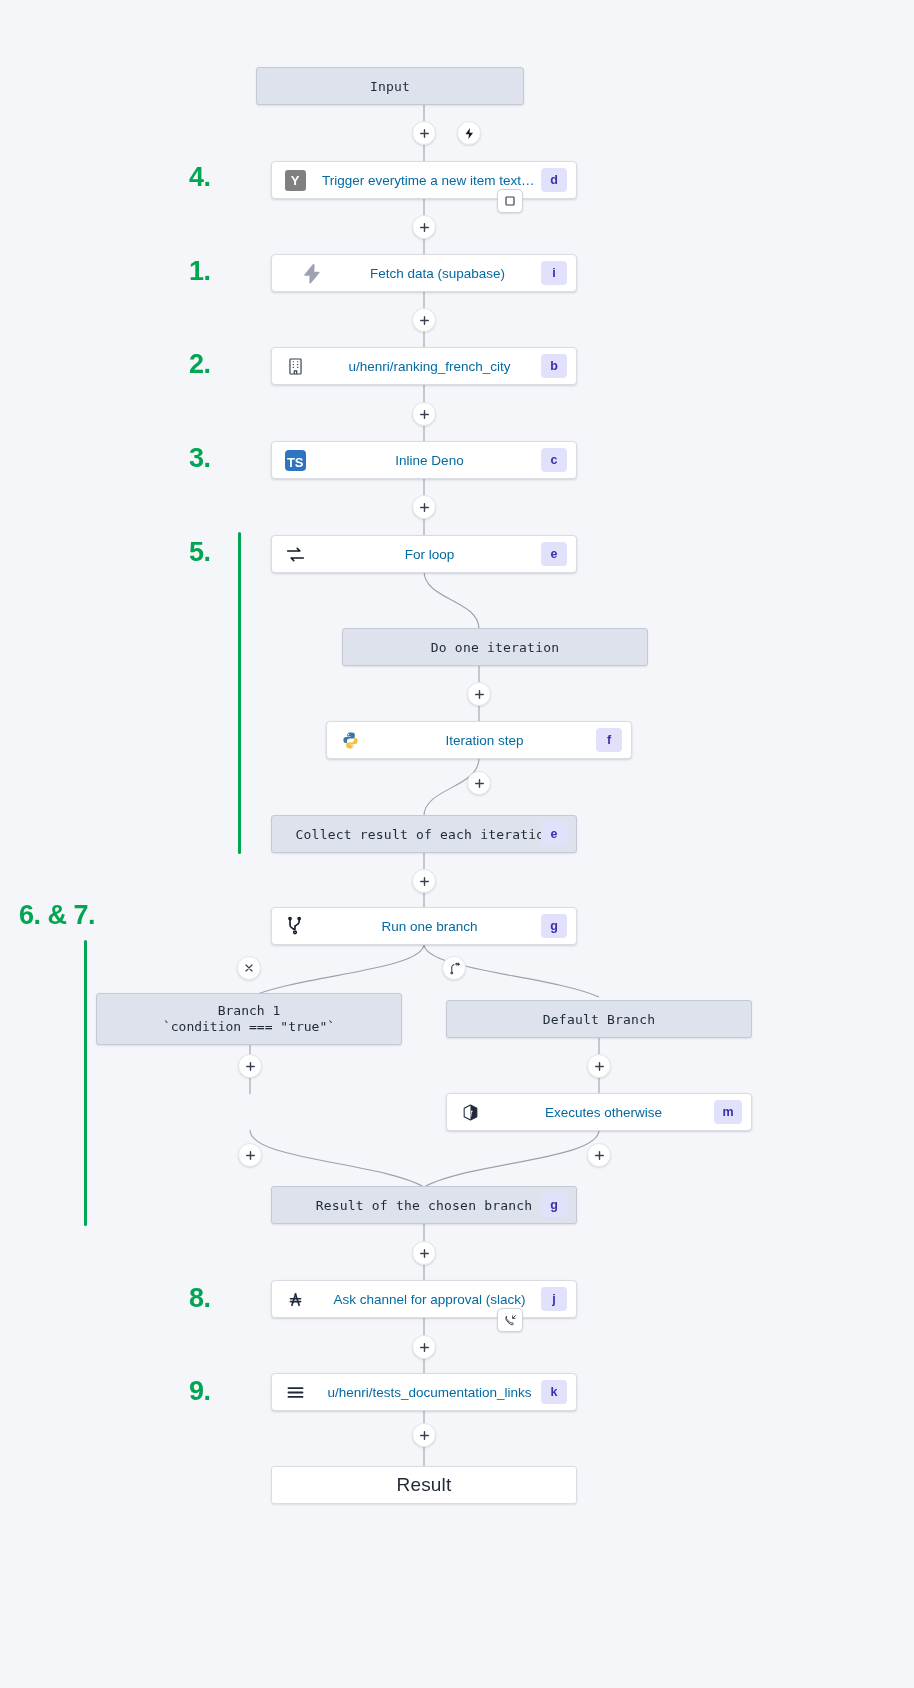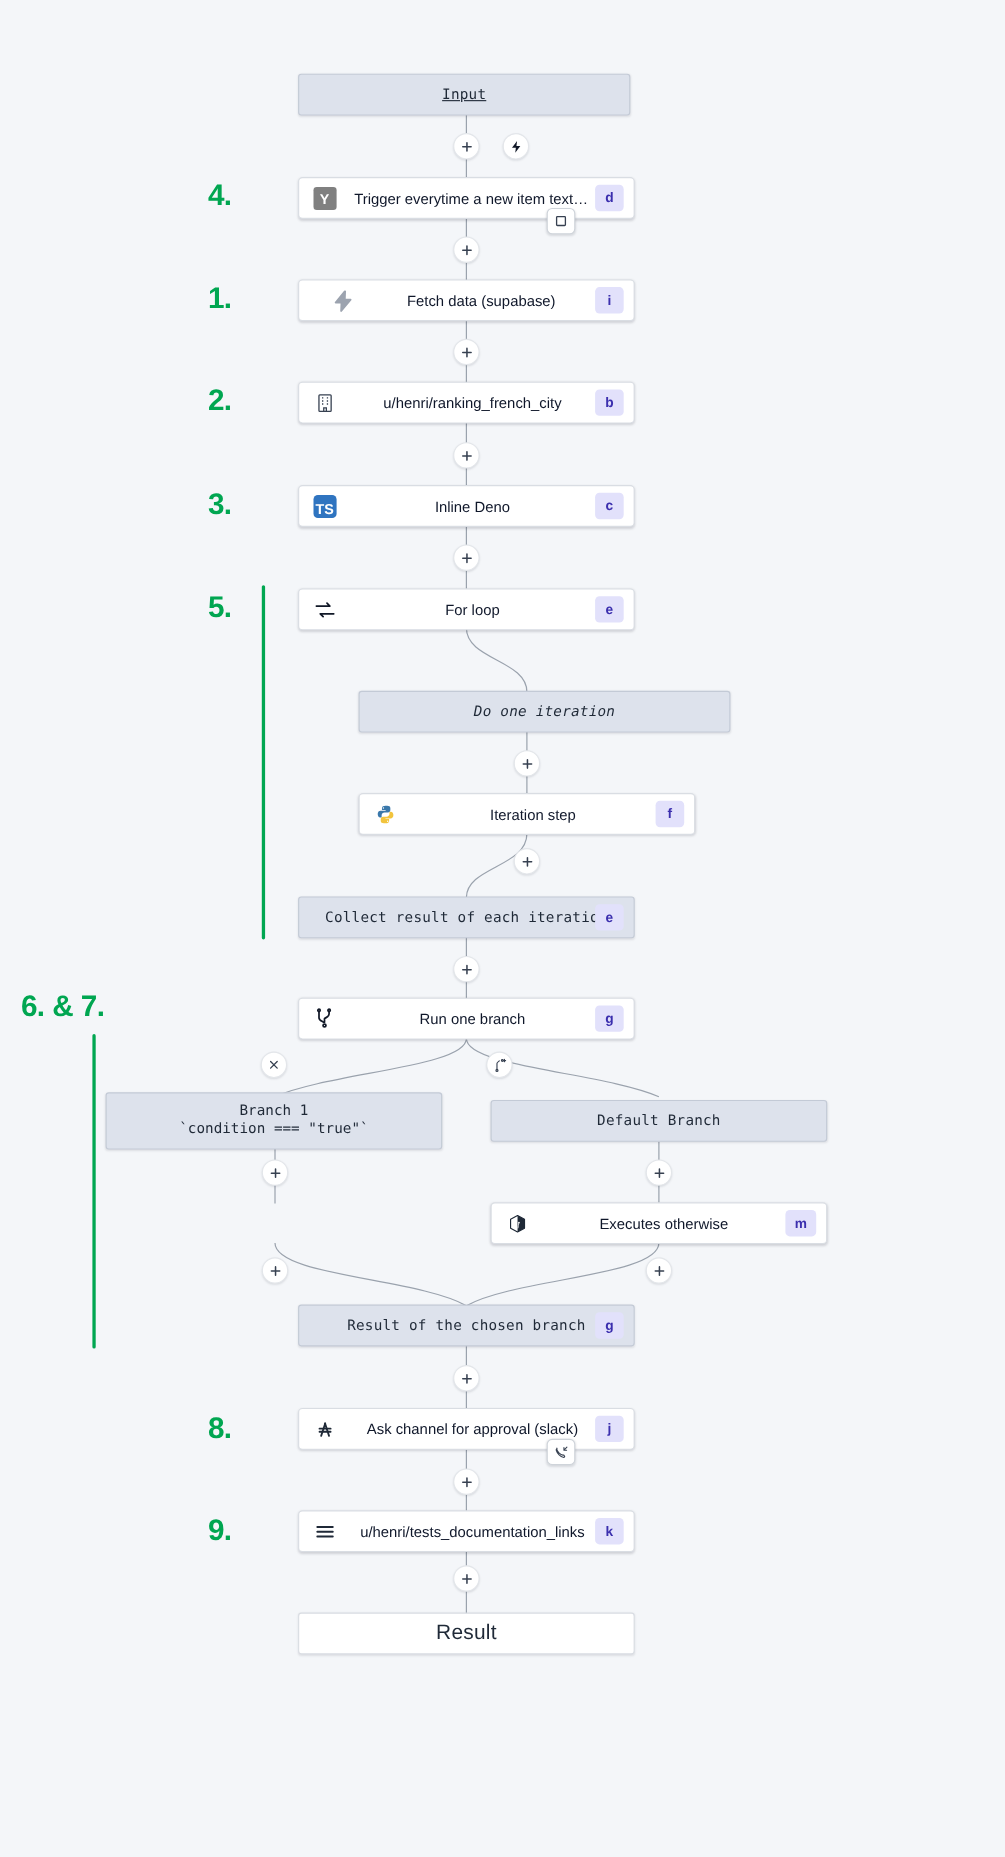--- a/index.html
+++ b/index.html
@@ -25,21 +25,21 @@
   }
   .node .icon {
     width: 46px; height: 100%;
     display: flex; align-items: center; justify-content: center;
     flex: 0 0 46px;
   }
   .node .title {
     flex: 1 1 auto;
     text-align: center;
     font-size: 13.5px;
-    color: #0f172a;
+    color: #0369a1;
     white-space: nowrap;
     overflow: hidden;
     text-overflow: ellipsis;
     padding: 0 4px;
   }
   .node .badge {
     flex: 0 0 auto;
     margin-right: 9px;
     width: 26px; height: 24px;
     border-radius: 4px;
@@ -181,21 +181,21 @@
 
   <div class="stepnum" style="left:189px; top:162px;">4.</div>
   <div class="stepnum" style="left:189px; top:256px;">1.</div>
   <div class="stepnum" style="left:189px; top:349px;">2.</div>
   <div class="stepnum" style="left:189px; top:443px;">3.</div>
   <div class="stepnum" style="left:189px; top:537px;">5.</div>
   <div class="stepnum" style="left:19px; top:900px;">6. &amp; 7.</div>
   <div class="stepnum" style="left:189px; top:1283px;">8.</div>
   <div class="stepnum" style="left:189px; top:1376px;">9.</div>
 
-  <div class="vnode" style="left:271px; top:67px; width:302px;text-decoration:underline;">
+  <div class="vnode" style="left:256px; top:67px; width:268px;">
     <span class="vtitle">Input</span>
   </div>
 
   <div class="handle" style="left:412px; top:121px;">
     <svg width="13" height="13" viewBox="0 0 24 24" fill="none" stroke="#374151" stroke-width="2.6" stroke-linecap="round" stroke-linejoin="round">
         <path d="M12 5v14M5 12h14"></path>
       </svg>
   </div>
   <div class="handle" style="left:457px; top:121px;">
     <svg width="13" height="13" viewBox="0 0 24 24" fill="#111827" stroke="none">
@@ -274,21 +274,21 @@
     <span class="icon">
       <svg width="21" height="21" viewBox="0 0 24 24" fill="none" stroke="#111827" stroke-width="1.8" stroke-linecap="round" stroke-linejoin="round">
         <path d="M3 8h14l-3-3"></path>
           <path d="M21 16H7l3 3"></path>
       </svg>
     </span>
     <span class="title">For loop</span>
     <span class="badge">e</span>
   </div>
 
-  <div class="vnode" style="left:326px; top:628px; width:338px;font-style:italic;">
+  <div class="vnode" style="left:342px; top:628px; width:306px;">
     <span class="vtitle">Do one iteration</span>
   </div>
 
   <div class="handle" style="left:467px; top:682px;">
     <svg width="13" height="13" viewBox="0 0 24 24" fill="none" stroke="#374151" stroke-width="2.6" stroke-linecap="round" stroke-linejoin="round">
         <path d="M12 5v14M5 12h14"></path>
       </svg>
   </div>
 
   <div class="node" style="left:326px; top:721px; width:306px;">

